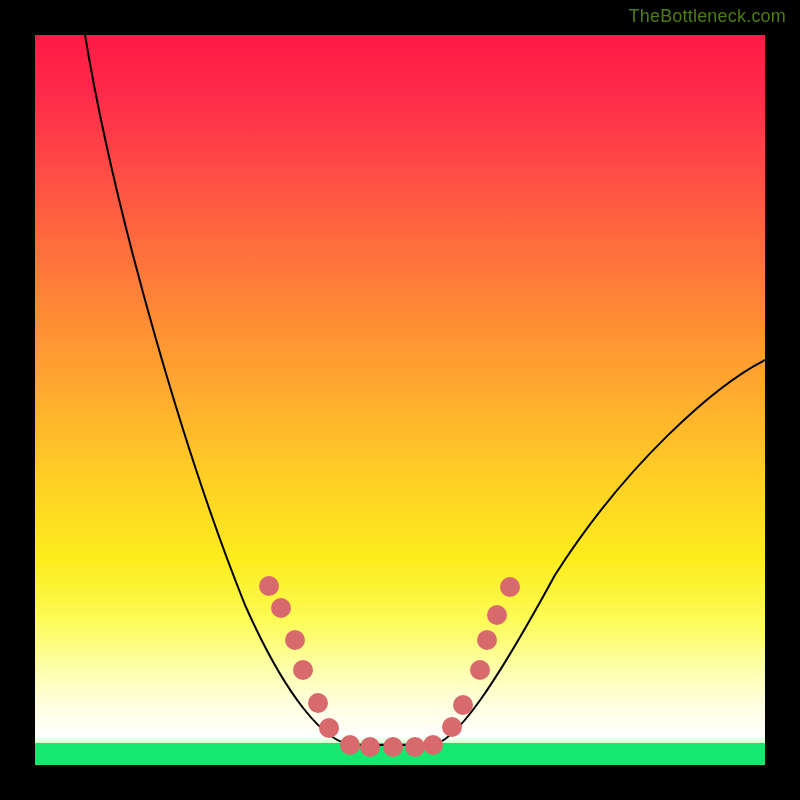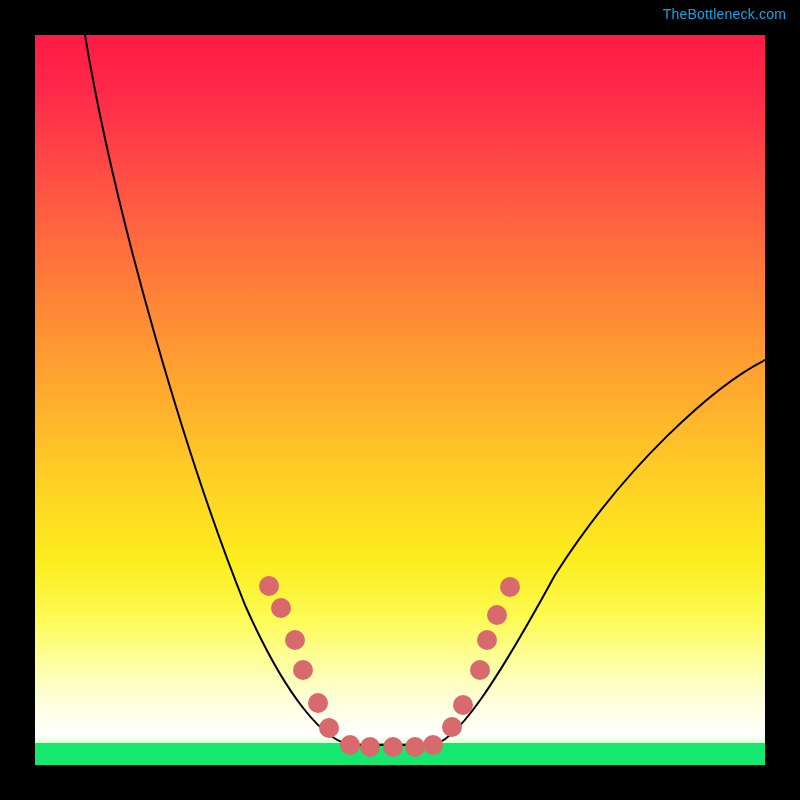--- a/index.html
+++ b/index.html
@@ -43,22 +43,22 @@
         #ffffff 96%,
         #d7ffce 97%,
         #9ef9a0 98.5%,
         #15e86f 100%
       );
   }
   .watermark {
     position: absolute;
     top: 6px;
     right: 14px;
-    color: #0ea5e9;
-    font-size: 14px;
+    color: #4d7c0f;
+    font-size: 18px;
     letter-spacing: 0.2px;
     user-select: none;
   }
   svg.curve {
     position: absolute;
     inset: 0;
     width: 100%;
     height: 100%;
   }
   .curve-path {

